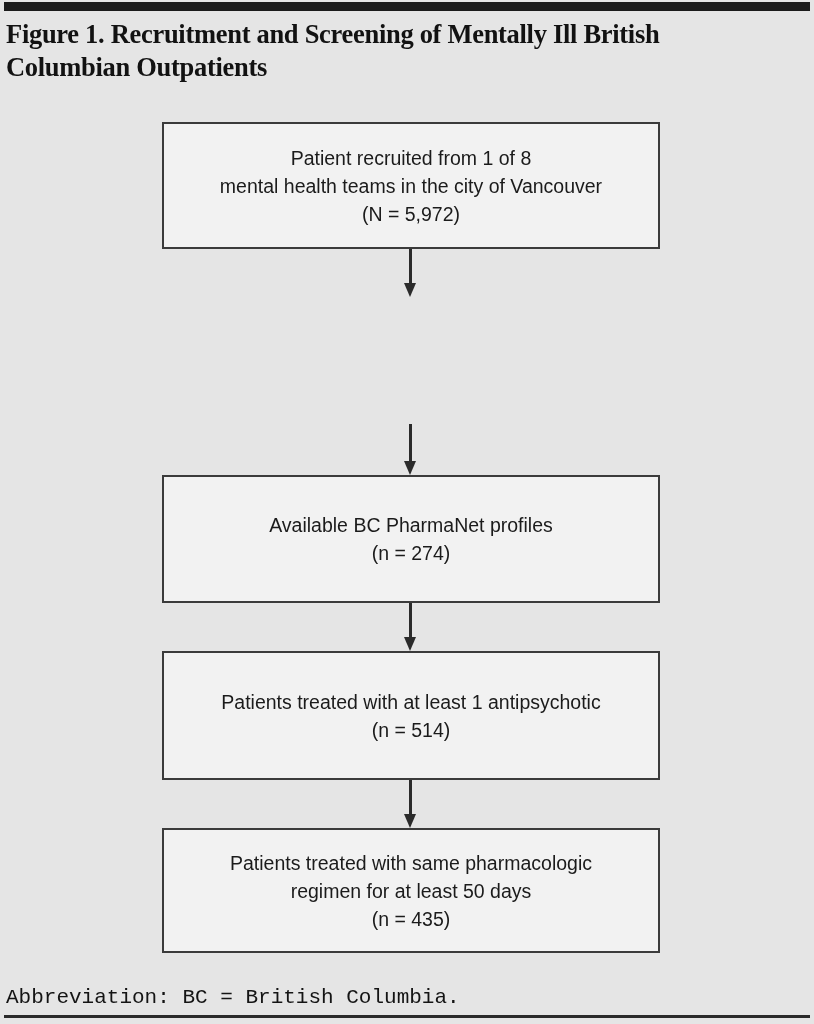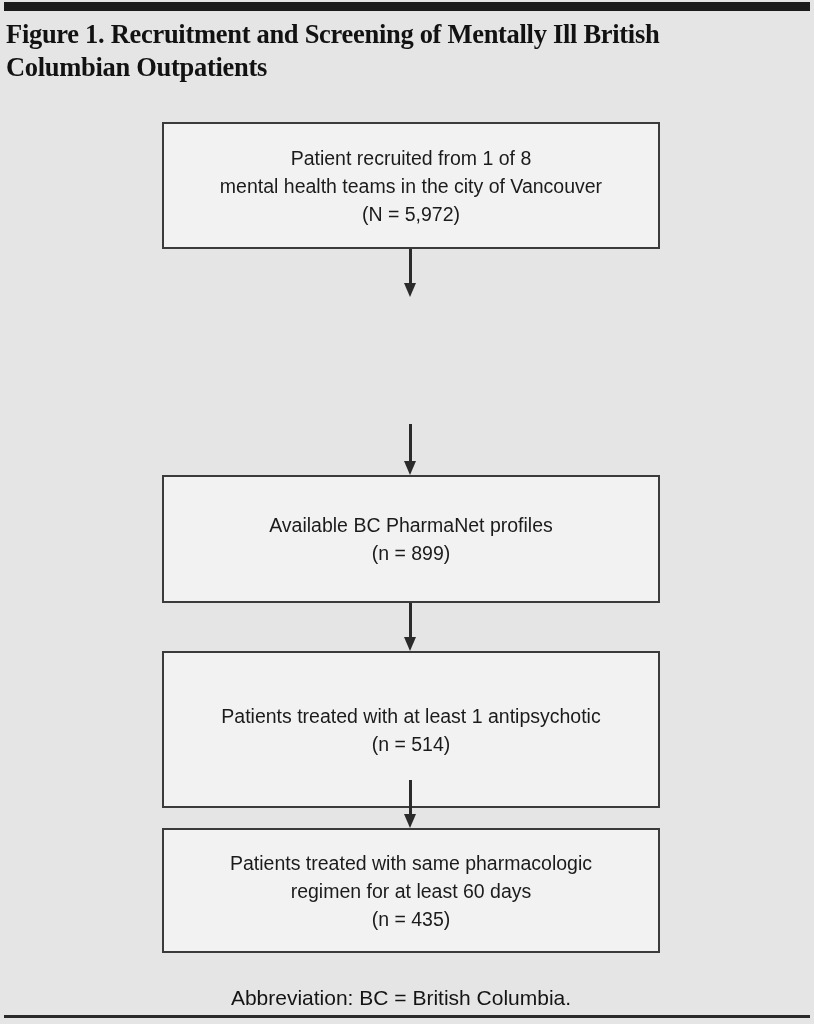--- a/index.html
+++ b/index.html
@@ -79,21 +79,21 @@
     line-height: 28px;
     color: #1b1b1b;
     white-space: pre-line;
     padding: 0 10px;
   }
 
   
   .box-1 { top: 122px;  height: 127px; }
   .box-2 { top: 297px;  height: 127px; }
   .box-3 { top: 475px;  height: 128px; }
-  .box-4 { top: 651px;  height: 157px; }
+  .box-4 { top: 651px;  height: 129px; }
   .box-5 { top: 828px;  height: 125px; }
 
   
   .connector {
     position: absolute;
     left: 405px;
     width: 3px;
   }
   .connector .stem {
     position: absolute;
@@ -121,25 +121,24 @@
   .conn-3 .stem { height: 35px; }
   .conn-4 { top: 780px; height: 48px; }
   .conn-4 .stem { height: 35px; }
 
   
   .footnote {
     position: absolute;
     left: 6px;
     top: 985px;
     width: 790px;
-    font-family: Liberation Sans, sans-serif;
+    font-family: Liberation Mono, monospace;
     font-size: 21px;
     line-height: 26px;
     color: #141414;
-    text-align: center;
   }
 
   .bottom-rule {
     position: absolute;
     left: 4px;
     top: 1015px;
     width: 806px;
     height: 3px;
     background: #2a2a2a;
   }
@@ -168,41 +167,41 @@
     </div>
 
 
     <div class="connector conn-2">
       <div class="stem"></div>
       <div class="head"></div>
     </div>
 
     <div class="flow-box box-3">
       <div class="flow-box-text">Available BC PharmaNet profiles
-(n = 899)</div>
+(n = 274)</div>
     </div>
 
     <div class="connector conn-3">
       <div class="stem"></div>
       <div class="head"></div>
     </div>
 
     <div class="flow-box box-4">
       <div class="flow-box-text">Patients treated with at least 1 antipsychotic
 (n = 514)</div>
     </div>
 
     <div class="connector conn-4">
       <div class="stem"></div>
       <div class="head"></div>
     </div>
 
     <div class="flow-box box-5">
       <div class="flow-box-text">Patients treated with same pharmacologic
-regimen for at least 60 days
+regimen for at least 50 days
 (n = 435)</div>
     </div>
 
   </div>
 
   <div class="footnote">Abbreviation: BC = British Columbia.</div>
 
   <div class="bottom-rule"></div>
 
 </div>

